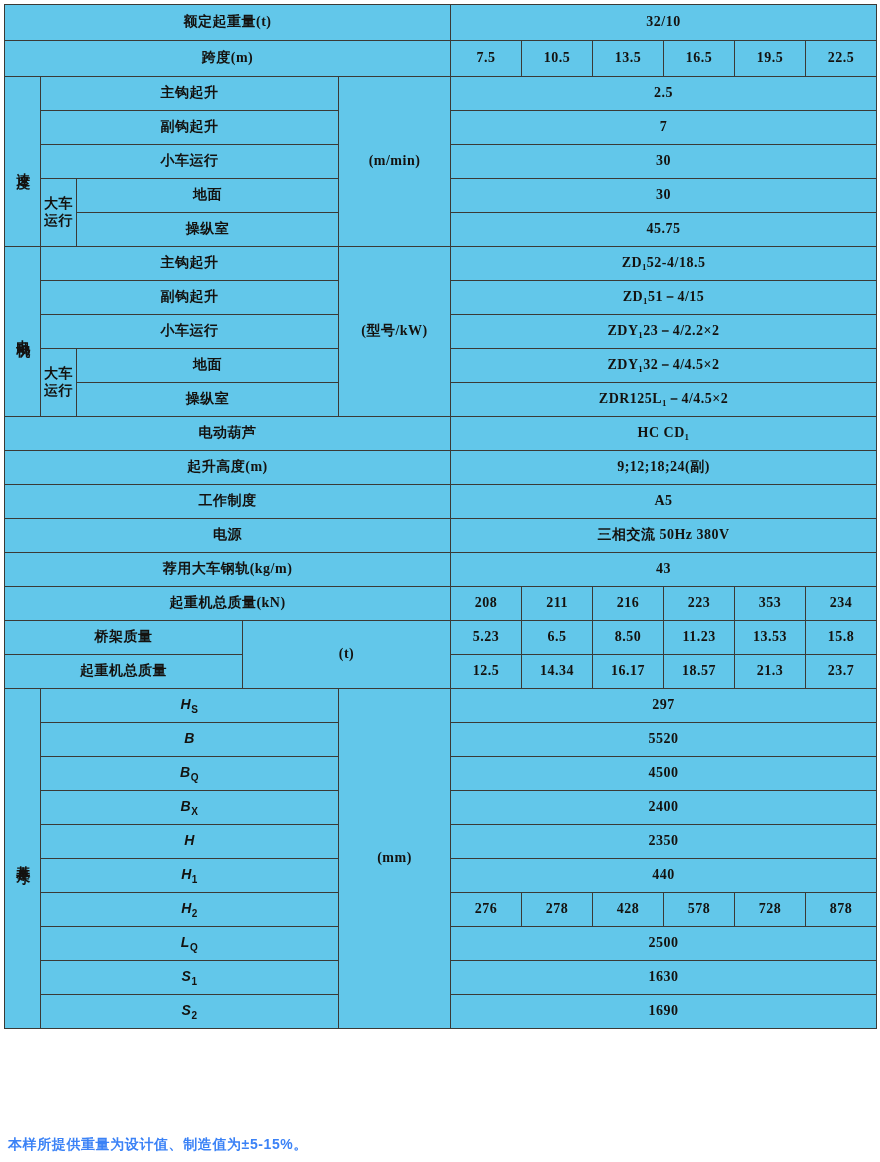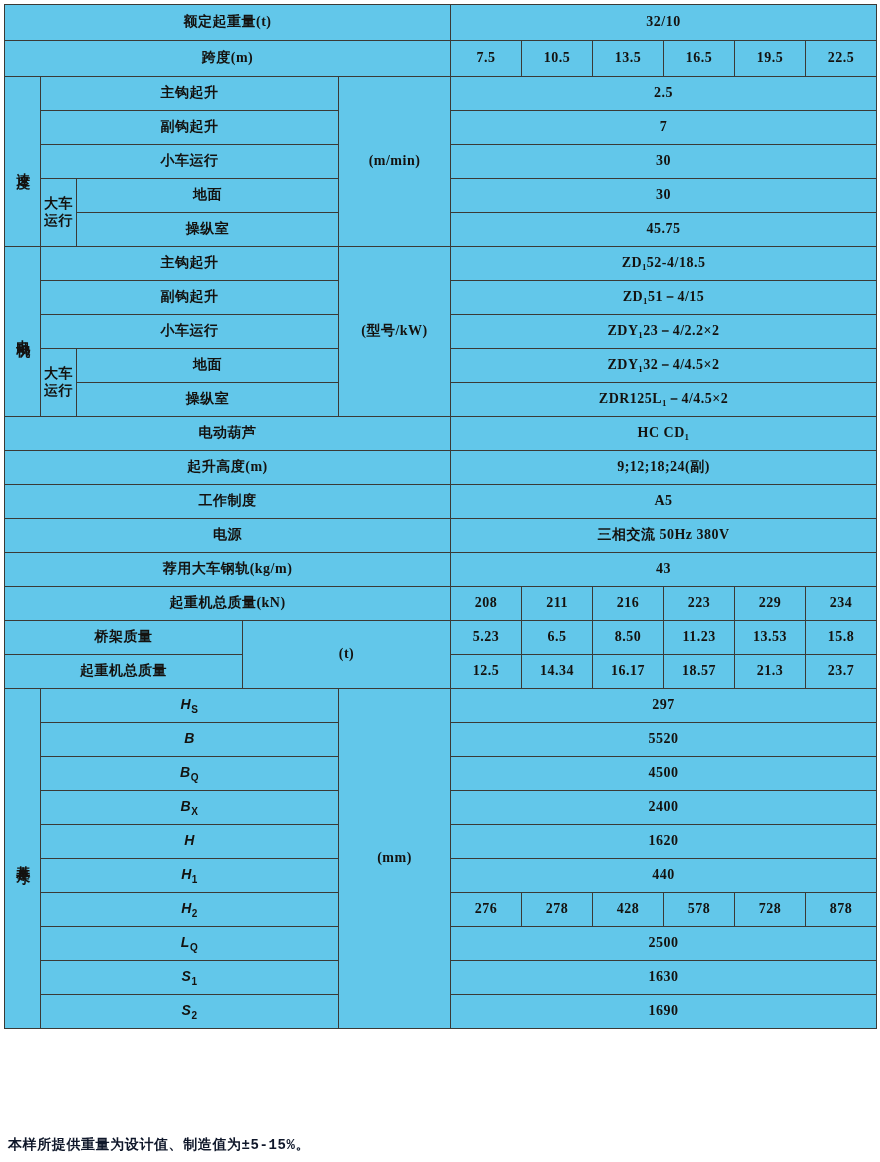--- a/index.html
+++ b/index.html
@@ -85,22 +85,22 @@
   }
   .row-h-a { height: 36px; }
   .row-h-b { height: 34px; }
   .note {
     position: absolute;
     left: 8px;
     bottom: 12px;
     font-size: 14px;
     font-weight: bold;
     letter-spacing: 0.6px;
-    font-family: Liberation Mono, monospace;
-    color: #0f172a;
+    font-family: Liberation Sans, sans-serif;
+    color: #3b82f6;
   }
 </style>
 </head>
 <body>
 
 <div class="sheet">
 
   <table class="spec">
     <colgroup>
       <col style="width:36px">
@@ -204,21 +204,21 @@
       <td class="lblsm" colspan="5">荐用大车钢轨(kg/m)</td>
       <td class="val" colspan="6">43</td>
     </tr>
 
     <tr class="row-h-b">
       <td class="lblsm" colspan="5">起重机总质量(kN)</td>
       <td class="val">208</td>
       <td class="val">211</td>
       <td class="val">216</td>
       <td class="val">223</td>
-      <td class="val">229</td>
+      <td class="val">353</td>
       <td class="val">234</td>
     </tr>
 
     <tr class="row-h-b">
       <td class="lbl" colspan="3">桥架质量</td>
       <td class="unit" colspan="2" rowspan="2">(t)</td>
       <td class="val">5.23</td>
       <td class="val">6.5</td>
       <td class="val">8.50</td>
       <td class="val">11.23</td>
@@ -249,21 +249,21 @@
     <tr class="row-h-b">
       <td class="sym" colspan="3"><span>B</span><sub>Q</sub></td>
       <td class="val" colspan="6">4500</td>
     </tr>
     <tr class="row-h-b">
       <td class="sym" colspan="3"><span>B</span><sub>X</sub></td>
       <td class="val" colspan="6">2400</td>
     </tr>
     <tr class="row-h-b">
       <td class="sym" colspan="3"><span>H</span><sub></sub></td>
-      <td class="val" colspan="6">1620</td>
+      <td class="val" colspan="6">2350</td>
     </tr>
     <tr class="row-h-b">
       <td class="sym" colspan="3"><span>H</span><sub>1</sub></td>
       <td class="val" colspan="6">440</td>
     </tr>
     <tr class="row-h-b">
       <td class="sym" colspan="3"><span>H</span><sub>2</sub></td>
       <td class="val">276</td>
       <td class="val">278</td>
       <td class="val">428</td>

